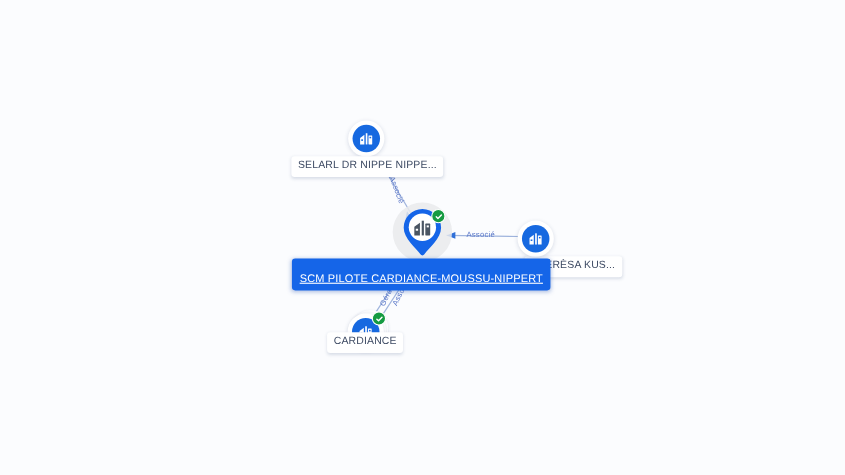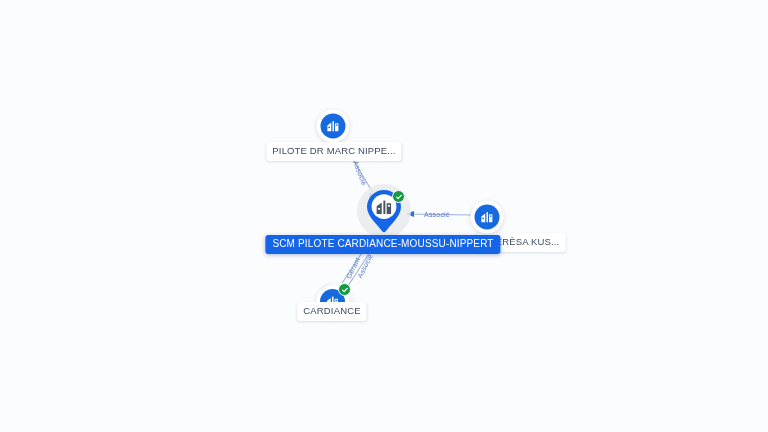--- a/index.html
+++ b/index.html
@@ -114,22 +114,23 @@
     padding: 4px 6px 5px 6px;
     border-radius: 3px;
     box-shadow: 0 1px 3px rgba(40,60,110,0.16);
     white-space: nowrap;
   }
   .node-label.selected {
     background: #1565e8;
     color: #ffffff;
     box-shadow: 0 1px 4px rgba(20,70,170,0.35);
     font-size: 10px;
-    padding: 4px 7px 5px 7px;
+    padding: 14px 7px 5px 7px;
     z-index: 40;
+    text-decoration: underline;
   }
 
   
   .edge-label {
     position: absolute;
     color: #5a77c8;
     font-size: 7px;
     line-height: 1;
     white-space: nowrap;
     letter-spacing: 0.2px;
@@ -184,21 +185,21 @@
             <path d="M3 20.5 L3 11 L9.2 6.4 L9.2 20.5 Z" fill="#ffffff"></path>
             <rect x="11.2" y="4.2" width="2.4" height="16.3" fill="#ffffff"></rect>
             <rect x="15.2" y="7.4" width="5.4" height="13.1" rx="0.6" fill="#ffffff"></rect>
             <rect x="16.7" y="9.4" width="2.4" height="2.2" fill="#1769e0"></rect>
             <rect x="4.6" y="13.1" width="2.6" height="2.2" fill="#1769e0"></rect>
           </svg>
         </div>
       </div>
     </div>
   </div>
-  <div class="node-label z-labels" style="left:334px; top:142px;">PILOTE DR MARC NIPPE...</div>
+  <div class="node-label z-labels" style="left:334px; top:142px;">SELARL DR NIPPE NIPPE...</div>
 
   <div class="node z-nodes" style="left:384px; top:211px;">
     <div class="pin-node">
       <div class="pin-halo"></div>
       <svg width="56" height="56" viewBox="0 0 56 56" style="position:absolute;left:0;top:0;">
         <path d="M28 7 C18.6 7 11 14.6 11 24 C11 33.6 22.2 42.5 26.2 48.2 C27.1 49.5 28.9 49.5 29.8 48.2 C33.8 42.5 45 33.6 45 24 C45 14.6 37.4 7 28 7 Z" fill="#1565e8"></path>
         <circle cx="28" cy="23.6" r="12.4" fill="#ffffff"></circle>
         <g transform="translate(18.2,14.2) scale(0.82)">
           <path d="M3 20.5 L3 11 L9.2 6.4 L9.2 20.5 Z" fill="#4a5563"></path>
           <rect x="11.2" y="4.2" width="2.4" height="16.3" fill="#4a5563"></rect>

